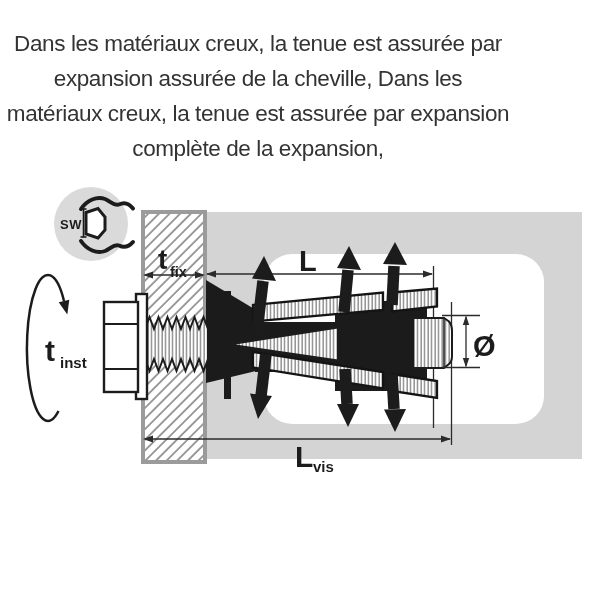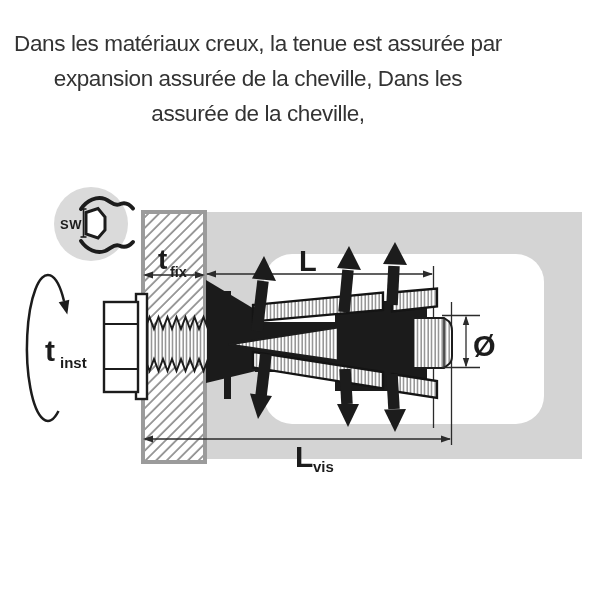--- a/index.html
+++ b/index.html
@@ -13,21 +13,22 @@
   .dim{stroke:#2b2b2b;stroke-width:1.3;fill:none;}
   .dimhead{fill:#2b2b2b;stroke:none;}
   .ink{stroke:#1c1c1c;fill:none;}
 </style>
 </head>
 <body>
 
 <div class="intro">
   <div>Dans les matériaux creux, la tenue est assurée par</div>
   <div>expansion assurée de la cheville, Dans les</div>
-  <div>assurée de la cheville,</div>
+  <div>matériaux creux, la tenue est assurée par expansion</div>
+  <div>complète de la expansion,</div>
 </div>
 
 <svg class="diagram-svg" width="600" height="600" viewBox="0 0 600 600" xmlns="http://www.w3.org/2000/svg">
   <defs>
     <pattern id="wallHatch" patternUnits="userSpaceOnUse" width="7.5" height="7.5" patternTransform="rotate(45)">
       <rect width="7.5" height="7.5" fill="#ffffff"></rect>
       <line x1="1" y1="0" x2="1" y2="7.5" stroke="#8d8d8d" stroke-width="1.7"></line>
     </pattern>
     <pattern id="metalHatch" patternUnits="userSpaceOnUse" width="3.5" height="8">
       <rect width="3.5" height="8" fill="#ffffff"></rect>

